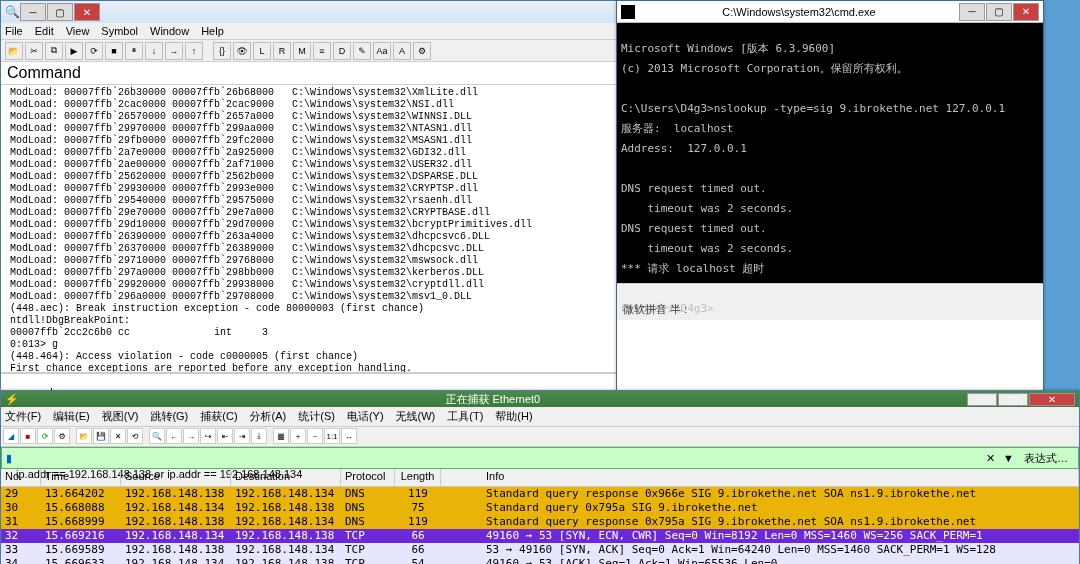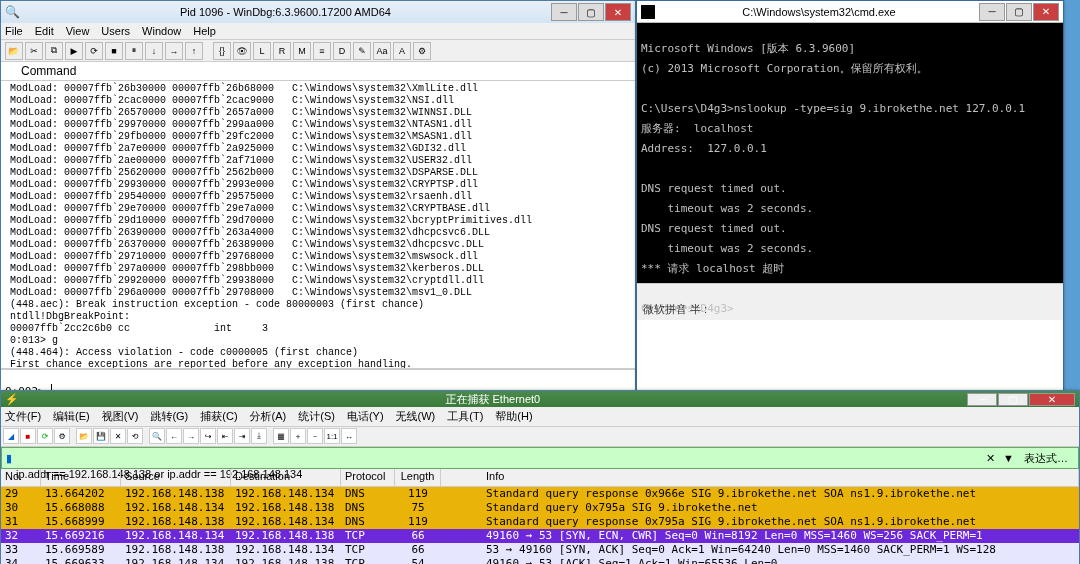--- a/index.html
+++ b/index.html
@@ -9,21 +9,21 @@
 .titlebar-light { background: linear-gradient(#e8f0f8,#d4e4f4); color: #000; }
 .titlebar-green { background: linear-gradient(#4a8a4a,#3a7a3a); color: #fff; }
 .titlebar .title { flex: 1; text-align: center; font-size: 11px; }
 .win-controls { display: flex; gap: 1px; }
 .win-btn { width: 26px; height: 18px; display: flex; align-items: center; justify-content: center; background: #ddd; border: 1px solid #999; font-size: 10px; cursor: pointer; }
 .win-btn.close { background: #c84040; color: #fff; }
 .menubar { background: #f0f0f0; border-bottom: 1px solid #ccc; padding: 2px 4px; font-size: 11px; display: flex; gap: 12px; }
 .menubar span { cursor: pointer; }
 .toolbar { background: #f0f0f0; border-bottom: 1px solid #ccc; padding: 2px 4px; display: flex; gap: 2px; align-items: center; height: 22px; }
 .tbtn { width: 18px; height: 18px; border: 1px solid #bbb; background: #eee; font-size: 9px; display: inline-flex; align-items: center; justify-content: center; cursor: pointer; }
-.cmd-label { background: #fff; border-bottom: 1px solid #ccc; padding: 2px 20px; font-size: 12px; color: #000; }
+.cmd-label { background: #fff; border-bottom: 1px solid #ccc; padding: 2px 6px; font-size: 16px; color: #000; }
 .mono-pane { font-family: Liberation Mono, monospace; font-size: 10px; line-height: 12px; white-space: pre; overflow: hidden; padding: 2px 9px; }
 .windbg-output { background: #fff; color: #000; height: 288px; border-bottom: 1px solid #ccc; }
 .windbg-input { background: #fff; border-top: 1px solid #ccc; padding: 14px 4px; font-family: Consolas, monospace; font-size: 11px; }
 .cmd-body { background: #000; color: #c0c0c0; font-family: Consolas, "SimSun", monospace; font-size: 11px; line-height: 20px; padding: 16px 4px; white-space: pre; height: 260px; }
 .ime-bar { background: #f0f0f0; border-top: 1px solid #ccc; font-size: 11px; padding: 18px 6px; color: #333; height: 18px; }
 .ws-toolbar { background: #f0f0f0; border-bottom: 1px solid #ccc; height: 20px; display: flex; gap: 1px; padding: 1px 2px; }
 .ws-tbtn { width: 16px; height: 16px; border: 1px solid #ccc; background: #fff; cursor: pointer; font-size: 8px; display: inline-flex; align-items: center; justify-content: center; }
 .ws-filter { background: #c8ffc8; border: 1px solid #6a6; padding: 2px 4px; font-size: 11px; display: flex; align-items: center; height: 22px; }
 .ws-filter input { background: transparent; border: none; flex: 1; font-size: 11px; outline: none; margin-top: 32px; }
 .ws-headers { background: #f0f0f0; border-bottom: 1px solid #ccc; display: flex; font-size: 11px; height: 18px; }
@@ -42,32 +42,31 @@
 .col-len { width: 46px; text-align: center; }
 .col-info { flex: 1; margin-left: 41px; }
 .expr-label { margin-left: auto; font-size: 11px; padding: 0 6px; }
 </style>
 </head>
 <body>
 
 <div class="window" style="left:0;top:0;width:636px;height:388px;">
   <div class="titlebar titlebar-light">
     <span>🔍</span>
-    <span class="title">Pid 1096 - WinDbg:6.3.9600.17200 AMD64</span>
     <div class="win-controls">
       <div class="win-btn">─</div>
       <div class="win-btn">▢</div>
       <div class="win-btn close">✕</div>
     </div>
   </div>
   <div class="menubar">
     <span>File</span>
     <span>Edit</span>
     <span>View</span>
-    <span>Users</span>
+    <span>Symbol</span>
     <span>Window</span>
     <span>Help</span>
   </div>
   <div class="toolbar">
     <span class="tbtn">📂</span>
     <span class="tbtn">✂</span>
     <span class="tbtn">⧉</span>
     <span class="tbtn">▶</span>
     <span class="tbtn">⟳</span>
     <span class="tbtn">■</span>
@@ -120,21 +119,21 @@
 0:002&gt; kb 5
 RetAddr           : Args to Child                                                           : Call Site
 00007ff6`751fd9d5 : 00000098`9b8dcb55 00000098`9b8dc030 00000098`9b8dc030 00007ff6`752ac268 : msvcrt!memcpy+0x8e
 00007ff6`751fde2e : 00000098`99fcf9a0 00007ff6`7519b96d 00000000`00000000 00007ff6`751efd27 : dns!SigWireRead+0xb9
 00007ff6`751ec044 : 00000098`9b8dc030 00000098`99fcf970 00000000`00000000 00000098`9a033f00 : dns!Wire_CreateRecordFromWire+0x152
 00007ff6`751dbdcc : 00000098`9b8dc030 00000098`99fcfa61 00000098`99fcfa61 00000098`99fcfa61 : dns!Recurse_CacheMessageResourceRecords+0xef0
 00007ff6`751847b8 : 00000098`9b8dc030 00000098`99fcfab0 00000000`00000000 00000098`9d1c6320 : dns!Recurse_ProcessResponse+0x5ac</div>
   <div class="windbg-input"><span>0:002&gt;</span> <span style="border-left:1px solid #000;height:11px;display:inline-block"></span></div>
 </div>
 
-<div class="window" style="left:636px;top:0;width:428px;height:396px;border-color:#3a6a9a;">
+<div class="window" style="left:616px;top:0;width:428px;height:396px;border-color:#3a6a9a;">
   <div class="titlebar titlebar-light" style="background:#fff;border-bottom:1px solid #bbb;">
     <span style="width:14px;height:14px;background:#000;display:inline-block;margin-right:4px"></span>
     <span class="title">C:\Windows\system32\cmd.exe</span>
     <div class="win-controls">
       <div class="win-btn">─</div>
       <div class="win-btn">▢</div>
       <div class="win-btn close">✕</div>
     </div>
   </div>
   <div class="cmd-body">Microsoft Windows [版本 6.3.9600]

